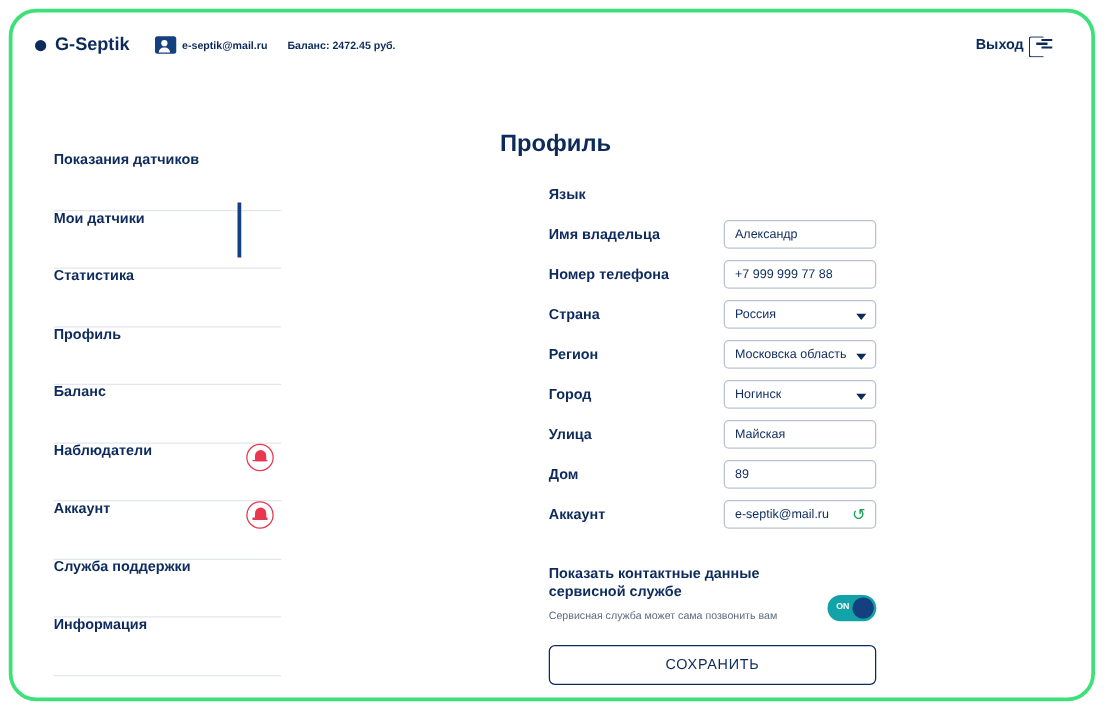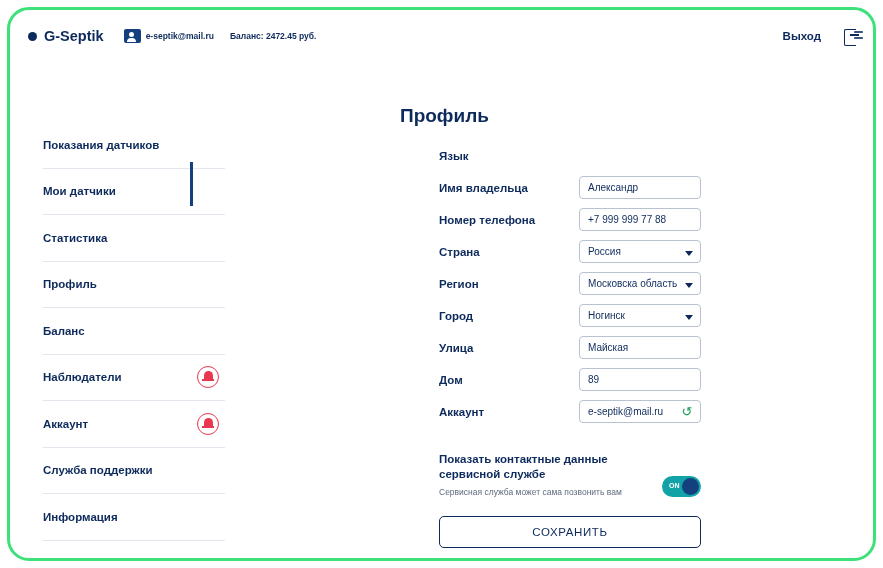--- a/index.html
+++ b/index.html
@@ -25,21 +25,21 @@
   }
 
   
   .header {
     position: absolute;
     left: 0; top: 0;
     width: 100%;
     height: 52px;
     display: flex;
     align-items: center;
-    padding: 0 14px 0 18px;
+    padding: 0 35px 0 18px;
   }
   .brand {
     display: flex;
     align-items: center;
     gap: 7px;
     color: #0d2a5c;
     font-size: 14.5px;
     font-weight: bold;
   }
   .brand-dot {
@@ -85,21 +85,21 @@
   .balance {
     margin-left: 16px;
     color: #0d2a5c;
     font-size: 8.5px;
     font-weight: bold;
   }
   .logout {
     margin-left: auto;
     display: flex;
     align-items: center;
-    gap: 23px;
+    gap: 4px;
     color: #0d2a5c;
     font-size: 11.5px;
     font-weight: bold;
     cursor: pointer;
   }
   .logout-icon {
     position: relative;
     width: 15px; height: 15px;
     display: inline-block;
   }
@@ -124,21 +124,20 @@
   
   .sidebar {
     position: absolute;
     left: 33px; top: 112px;
     width: 182px;
   }
   .nav-item {
     position: relative;
     height: 46.5px;
     display: flex;
-    align-items: center;
     border-bottom: 1px solid #e3e6ec;
     color: #0d2a5c;
     font-size: 11.5px;
     font-weight: bold;
     cursor: pointer;
     padding-right: 6px;
   }
   .nav-item .label { flex: 1; }
   .bell {
     width: 22px; height: 22px;

